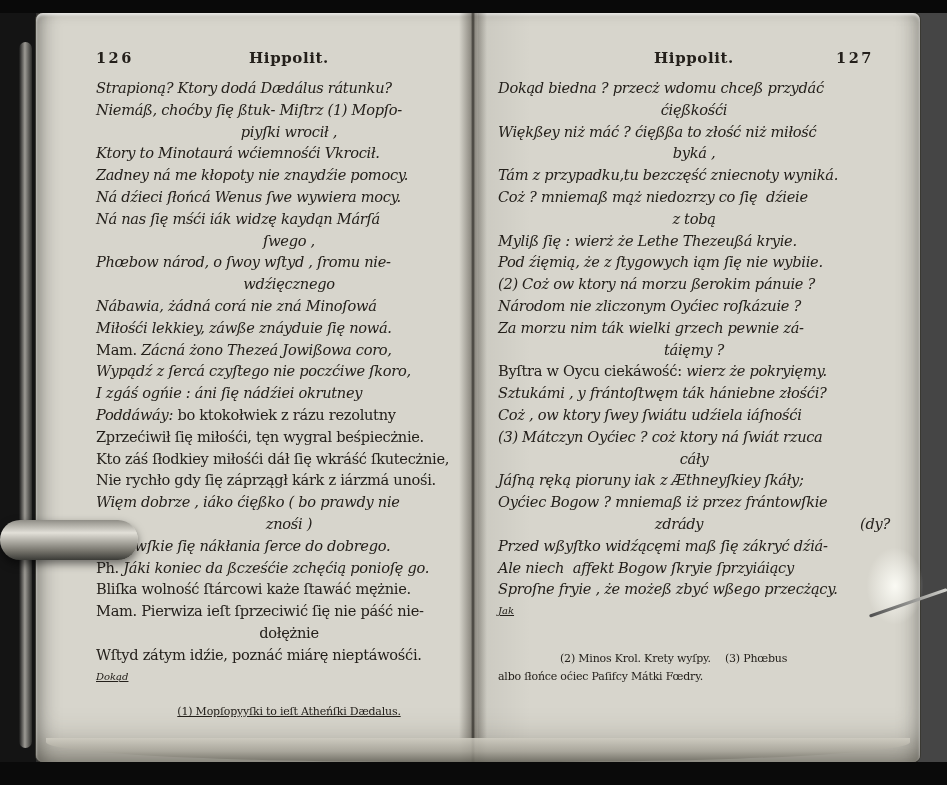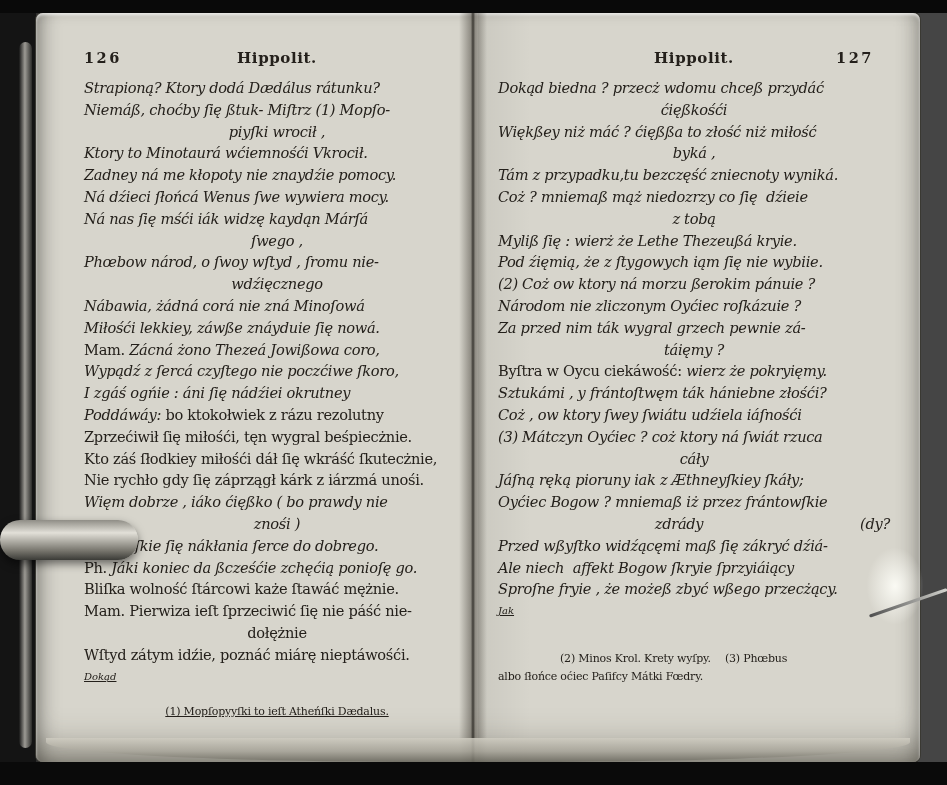--- a/index.html
+++ b/index.html
@@ -15,21 +15,21 @@
         border-radius:7px;box-shadow:0 0 0 1px #3a3933, inset 0 2px 3px rgba(255,255,255,.65),
         inset 0 -30px 35px -18px rgba(60,56,46,.55), inset 14px 0 22px -14px rgba(0,0,0,.5),
         inset -14px 0 22px -14px rgba(0,0,0,.4);}
   .book::after{content:"";position:absolute;left:10px;right:10px;bottom:0;height:24px;
         background:linear-gradient(#cfccc1,#aaa79c 55%,#6e6c62);
         border-radius:0 0 45% 45% / 0 0 20px 20px;opacity:.85;}
   .gutter{position:absolute;left:423px;top:0;width:28px;height:100%;
         background:linear-gradient(90deg,rgba(50,45,36,0) 0%,rgba(45,40,32,.42) 42%,
         rgba(22,19,14,.8) 50%,rgba(45,40,32,.42) 58%,rgba(50,45,36,0) 100%);}
   .page{position:absolute;top:0;height:100%;box-sizing:border-box;}
-  .page-l{left:0;width:436px;padding:22px 2px 0 48px;}
+  .page-l{left:12px;width:436px;padding:22px 2px 0 48px;}
   .page-r{left:442px;width:442px;padding:22px 30px 0 20px;background:linear-gradient(90deg,rgba(0,0,0,.06),rgba(0,0,0,0) 12%);}
   .pg-header{display:flex;align-items:baseline;font-size:15px;letter-spacing:.6px;height:24px;margin-top:14px;}
   .pg-header .num{width:70px;letter-spacing:2.5px;font-weight:bold;font-size:14.5px;}
   .pg-header .ttl{flex:1;text-align:center;font-weight:bold;}
   .pg-header .sp{width:70px;}
   .page-r .pg-header .num{text-align:center;}
   .lines{margin-top:4px;}
   .line{white-space:pre;font-style:italic;font-size:14.6px;line-height:21.8px;letter-spacing:-.3px;}
   .line .roman,.line.roman{font-style:normal;}
   .line.a-c{text-align:center;}
@@ -111,21 +111,21 @@
           <div class="line a-c">ćięßkośći</div>
           <div class="line a-l">Więkßey niż máć ? ćięßßa to złość niż miłość</div>
           <div class="line a-c">byká ,</div>
           <div class="line a-l">Tám z przypadku,tu bezczęść zniecnoty wyniká.</div>
           <div class="line a-l">Coż ? mniemaß mąż niedozrzy co ſię  dźieie</div>
           <div class="line a-c">z tobą</div>
           <div class="line a-l">Myliß ſię : wierż że Lethe Thezeußá kryie.</div>
           <div class="line a-l">Pod źięmią, że z ſtygowych iąm ſię nie wybiie.</div>
           <div class="line a-l">(2) Coż ow ktory ná morzu ßerokim pánuie ?</div>
           <div class="line a-l">Národom nie zliczonym Oyćiec roſkázuie ?</div>
-          <div class="line a-l">Za przed nim ták wygral grzech pewnie zá-</div>
+          <div class="line a-l">Za morzu nim ták wielki grzech pewnie zá-</div>
           <div class="line a-c">táięmy ?</div>
           <div class="line a-l"><span class="roman">Byſtra w Oycu ciekáwość: </span><span>wierz że pokryięmy.</span></div>
           <div class="line a-l">Sztukámi , y frántoſtwęm ták hániebne złośći?</div>
           <div class="line a-l">Coż , ow ktory ſwey ſwiátu udźiela iáſnośći</div>
           <div class="line a-l">(3) Mátczyn Oyćiec ? coż ktory ná ſwiát rzuca</div>
           <div class="line a-c">cáły</div>
           <div class="line a-l">Jáſną ręką pioruny iak z Æthneyſkiey ſkáły;</div>
           <div class="line a-l">Oyćiec Bogow ? mniemaß iż przez frántowſkie</div>
           <div class="line a-c"><span class="tail">(dy?</span>zdrády</div>
           <div class="line a-l">Przed wßyſtko widźącęmi maß ſię zákryć dźiá-</div>

